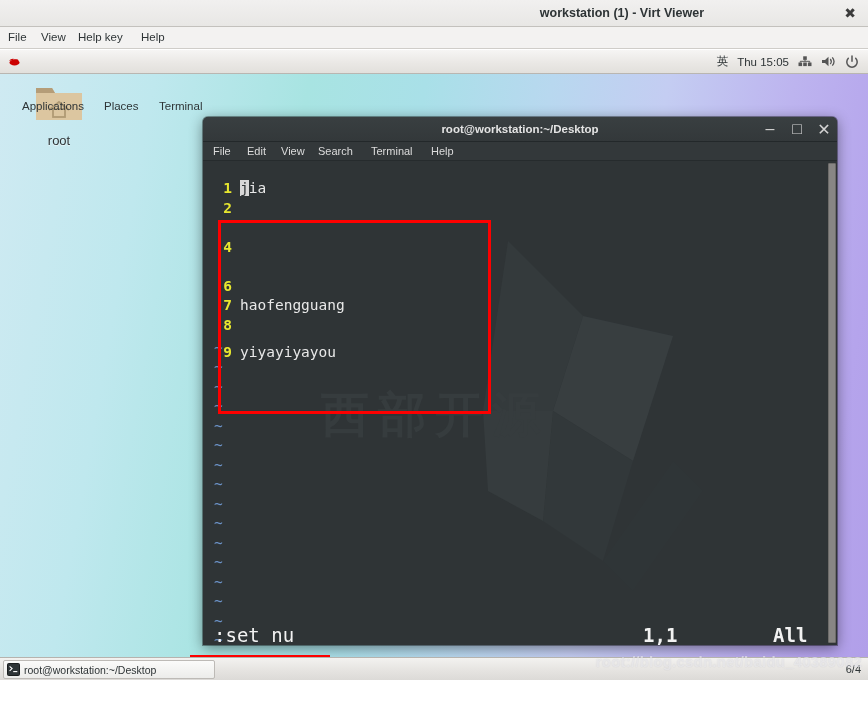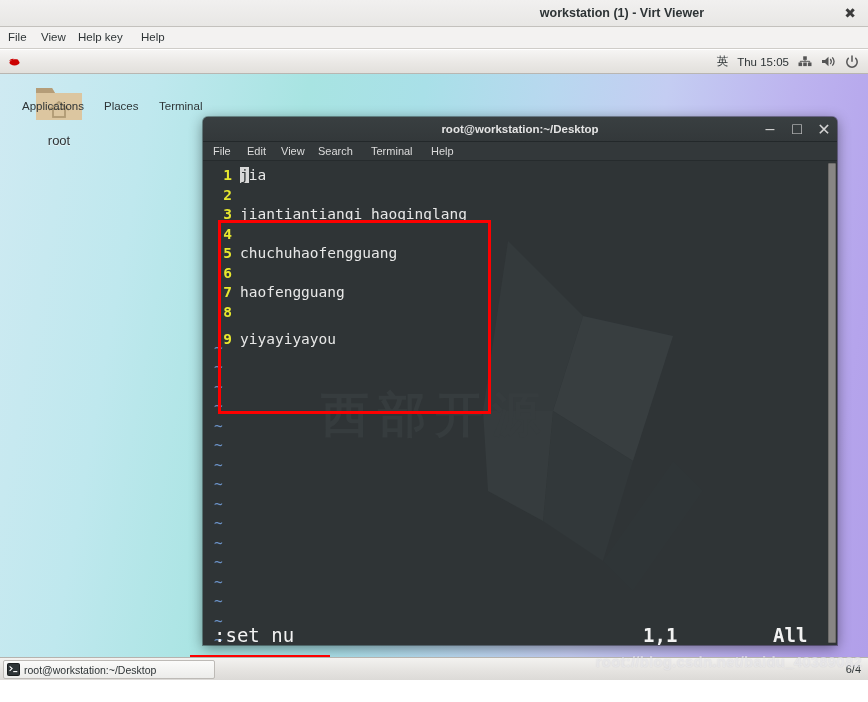--- a/index.html
+++ b/index.html
@@ -238,21 +238,21 @@
     top: 222px;
     font-size: 48px;
     font-weight: bold;
     letter-spacing: 9px;
     color: #363c3e;
     font-family: "DejaVu Sans", sans-serif;
     text-align: right;
   }
   .vim {
     position: absolute;
-    left: 0; top: 3px;
+    left: 0; top: 16px;
     width: 634px;
     height: 484px;
     font-family: "DejaVu Sans Mono", "Liberation Mono", monospace;
     font-size: 14.5px;
     line-height: 19.5px;
   }
   .vrow {
     position: absolute;
     left: 11px;
     white-space: pre;
@@ -467,23 +467,21 @@
             <polygon points="350,250 430,300 400,400 340,360" fill="#32383a"></polygon>
             <polygon points="280,250 350,250 340,360 285,330" fill="#363c3e"></polygon>
             <polygon points="400,400 470,300 500,330 430,430" fill="#2f3537"></polygon>
           </svg>
           <div class="wm-text">西部开源</div>
         </div>
 
         <div class="vim" id="vim-lines">
             <div class="vrow" style="top: 2px;"><span class="lnum">1</span><span class="vcursor">j</span><span class="vtext">ia</span></div>
             <div class="vrow" style="top: 21.5px;"><span class="lnum">2</span></div>
-            <div class="vrow" style="top: 41px;"><span class="lnum">3</span><span class="vtext">jiantiantianqi haoqinglang</span></div>
             <div class="vrow" style="top: 60.5px;"><span class="lnum">4</span></div>
-            <div class="vrow" style="top: 80px;"><span class="lnum">5</span><span class="vtext">chuchuhaofengguang</span></div>
             <div class="vrow" style="top: 99.5px;"><span class="lnum">6</span></div>
             <div class="vrow" style="top: 119px;"><span class="lnum">7</span><span class="vtext">haofengguang</span></div>
             <div class="vrow" style="top: 138.5px;"><span class="lnum">8</span></div>
             <div class="vrow" style="top: 158px; margin-top: 8px;"><span class="lnum">9</span><span class="vtext">yiyayiyayou</span></div>
           </div>
         <div id="vim-tildes">
             <div class="tilde" style="top: 177.5px;">~</div>
             <div class="tilde" style="top: 197px;">~</div>
             <div class="tilde" style="top: 216.5px;">~</div>
             <div class="tilde" style="top: 236px;">~</div>

